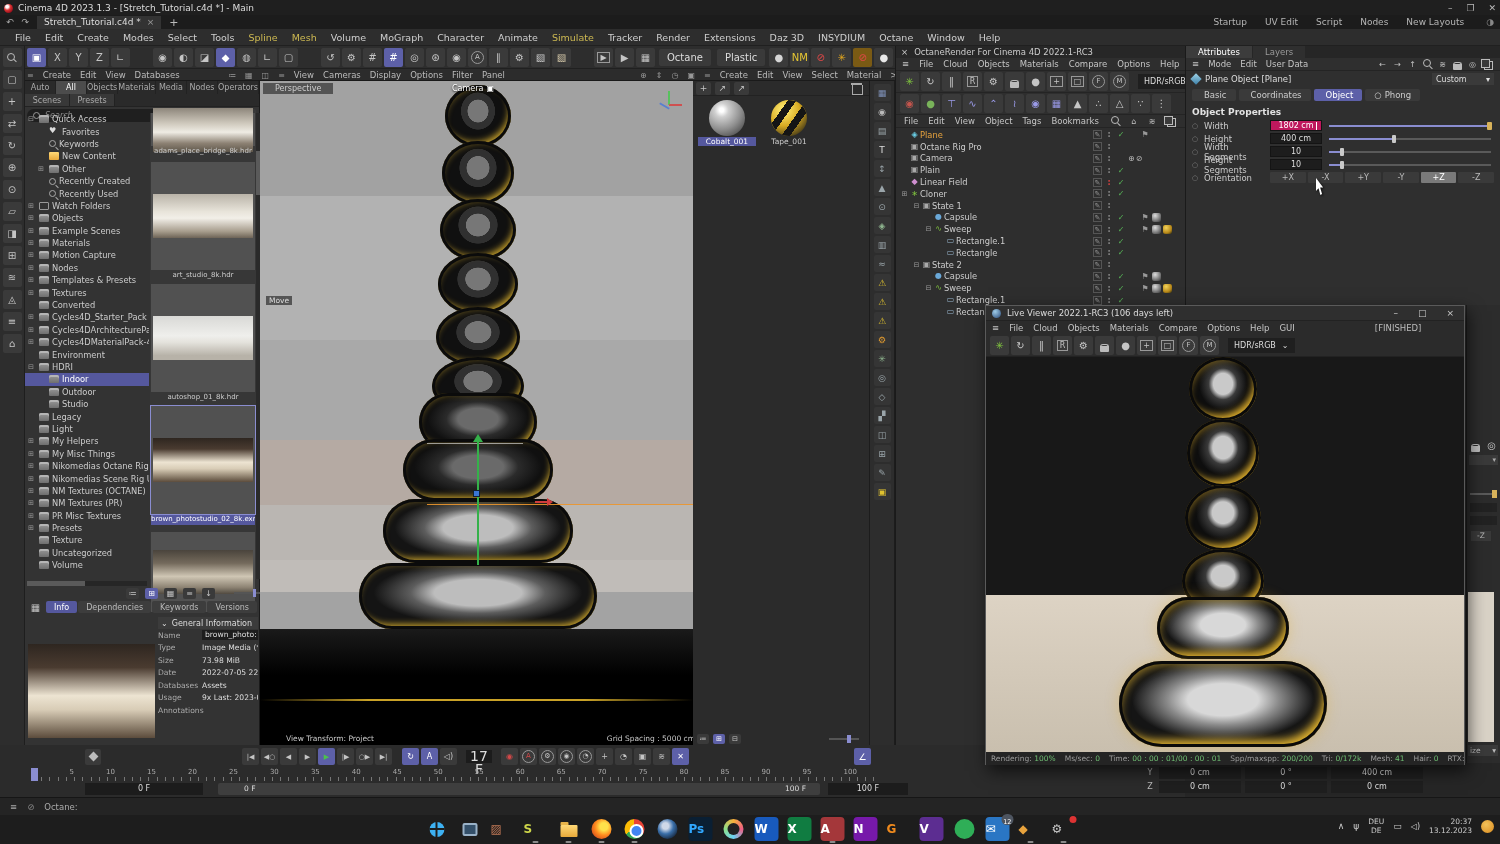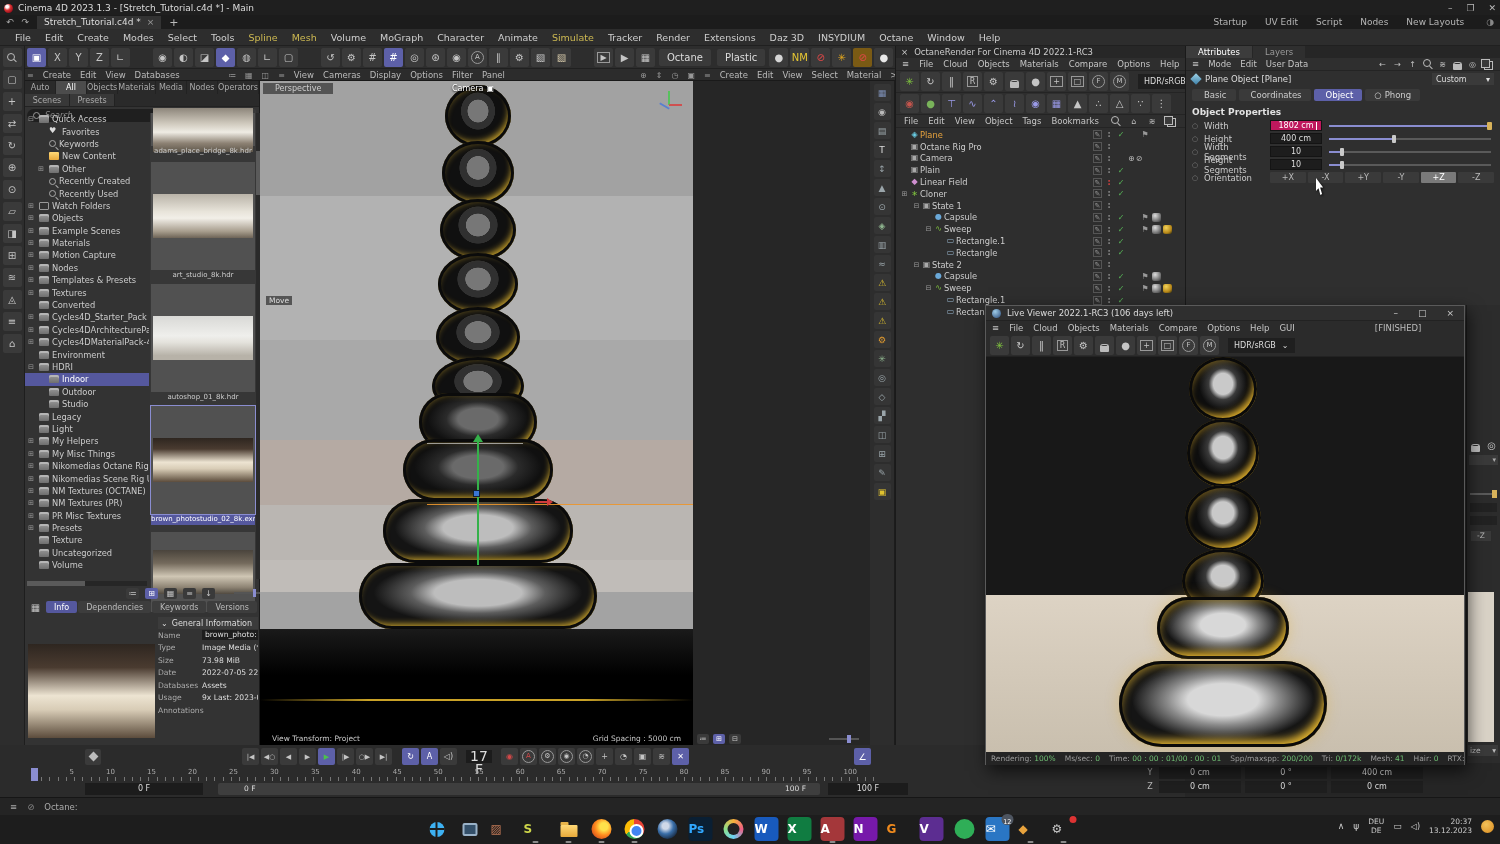--- a/index.html
+++ b/index.html
@@ -109,21 +109,21 @@
 .shape.cap{border-radius:40px;background:radial-gradient(ellipse at 50% 45%,#bdbdbd 0 26%,#5d5d5d 40%,#141414 62%)}
 .shape.capd{border-radius:40px;background:radial-gradient(ellipse at 50% 45%,#6a6a6a 0 24%,#2b2b2b 38%,#101010 60%)}
 .vaxis-g{position:absolute;left:217px;top:356px;width:2px;height:128px;background:#35b14a}
 .vaxis-g::before{content:"";position:absolute;left:-4px;top:-8px;border:5px solid transparent;border-bottom:8px solid #35b14a}
 .vaxis-dot{position:absolute;left:213px;top:409px;width:7px;height:7px;background:#3a76d8;border:1px solid #123}
 .vline-o{position:absolute;left:167px;top:423px;width:266px;height:1px;background:rgba(236,150,44,.9)}
 .vline-w{position:absolute;left:167px;top:362px;width:96px;height:1px;background:rgba(255,255,255,.55)}
 .varrow-r{position:absolute;left:275px;top:420px;width:16px;height:2px;background:#d03d3d}
 .varrow-r::after{content:"";position:absolute;right:-6px;top:-3px;border:4px solid transparent;border-left:6px solid #d03d3d}
 .vmove{position:absolute;left:6px;top:215px;background:#555;color:#ddd;font-size:7.5px;padding:0 3px}
-.vinfobar{position:absolute;left:0;top:651px;width:433px;height:13px;display:flex;align-items:center;justify-content:space-between;padding:0 12px;color:#c9c9c9;font-size:7.5px}
+.vinfobar{position:absolute;left:14px;top:651px;width:433px;height:13px;display:flex;align-items:center;justify-content:space-between;padding:0 12px;color:#c9c9c9;font-size:7.5px}
 
 .matmgr{left:693px;top:81px;width:177px;height:664px;background:#2b2b2b;border-right:1px solid #1c1c1c}
 .mm-tb{height:15px;display:flex;align-items:center;gap:2px;padding:1px 2px;border-bottom:1px solid #222}
 .mm-tb .gi{width:15px;height:13px;font-size:9px}
 .trash{margin-left:auto;width:10px;height:11px;position:relative;margin-right:5px}
 .trash::before{content:"";position:absolute;left:0;top:2px;width:9px;height:9px;border:1px solid #aaa;border-top:none}
 .trash::after{content:"";position:absolute;left:-1px;top:0;width:11px;height:2px;background:#aaa}
 .mball{width:36px;height:36px;border-radius:50%}
 .mb1{background:radial-gradient(circle at 35% 28%,#fff 0 6%,#cfcfcf 20%,#8f8f8f 55%,#3a3a3a 95%)}
 .mb2{background:radial-gradient(circle at 35% 28%,#f7df63 0 12%,#d8ab22 45%,#141414 95%);position:relative;overflow:hidden}
@@ -926,20 +926,41 @@
         <span class="gx"></span>
         <span class="gz"></span>
       </div>
     <div class="vmove">Move</div>
     <div class="vinfobar">
       <span>View Transform: Project</span>
       <span>Grid Spacing : 5000 cm</span>
     </div>
   </div>
 
+  <div class="matmgr abs">
+    <div class="mm-tb">
+      <span class="gi" data-g="+"></span>
+      <span class="gi" data-g="↗"></span>
+      <span class="gi" data-g="↗"></span>
+      <span class="trash"></span>
+    </div>
+    <div style="display:flex;gap:4px;padding:4px 5px">
+
+        <div style="width:58px">
+          <div class="mball mb1" style="margin:0 auto"></div>
+          <div class="mlabel sel">Cobalt_001</div>
+        </div>
+
+        <div style="width:58px">
+          <div class="mball mb2" style="margin:0 auto"></div>
+          <div class="mlabel">Tape_001</div>
+        </div>
+
+    </div>
+  </div>
   <div class="mm-bottom abs">
     <span class="gi" data-g="≔"></span>
     <span class="gi act" data-g="⊞"></span>
     <span class="gi" data-g="⊟"></span>
     <span class="mm-slider"></span>
   </div>
 
   <div class="octstrip abs">
     <span class="gi" data-g="▦" style="color: rgb(125, 143, 181);"></span>
       <span class="gi" data-g="◉" style="color: rgb(187, 187, 187);"></span>

